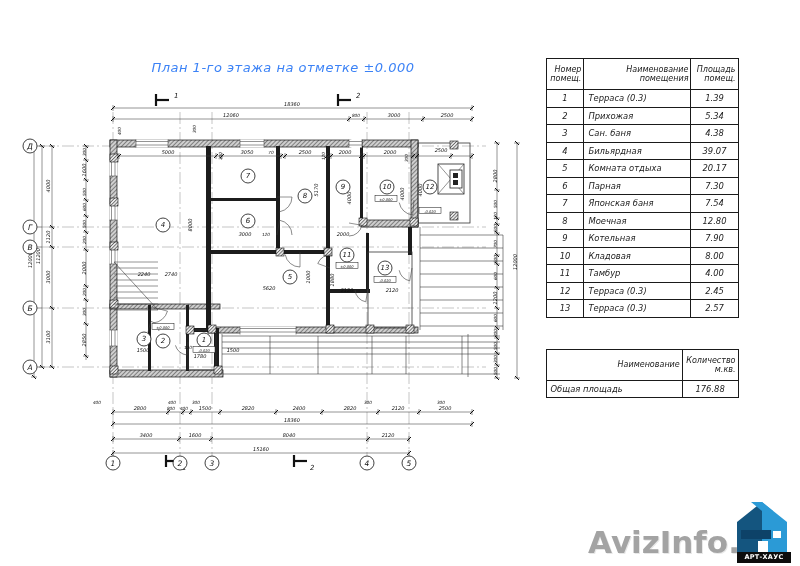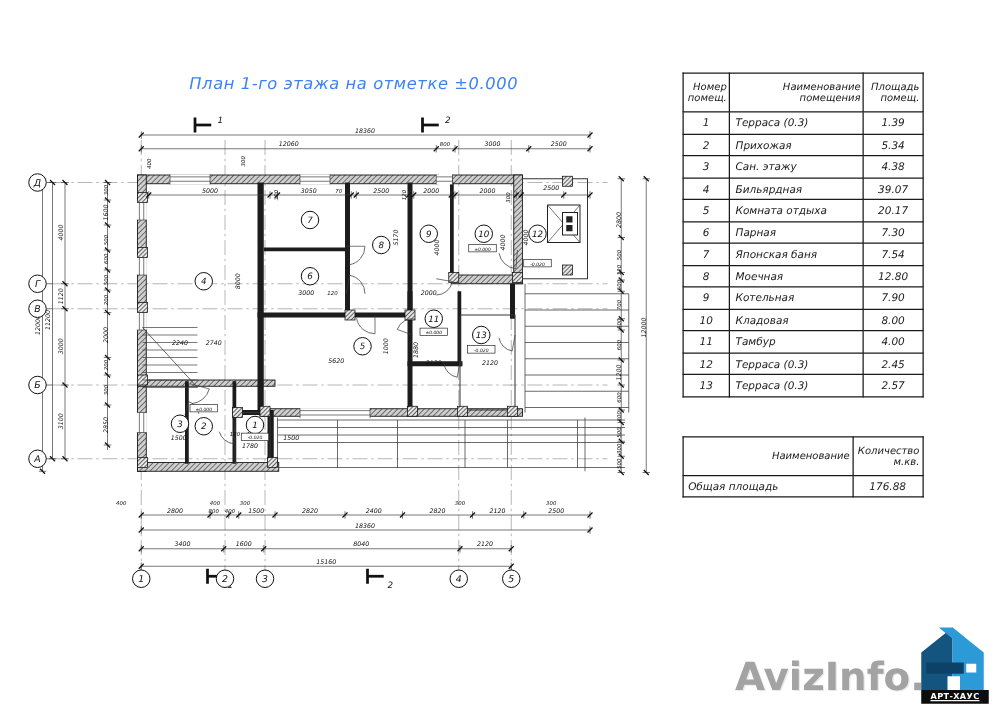--- a/index.html
+++ b/index.html
@@ -36,21 +36,21 @@
   #tech-table td:nth-child(1){width:136px;}
   #tech-table td:nth-child(2){width:47px;text-align:center;}
   #tech-table{margin-top:0;}
   .tech-block{margin-top:31px;}
   
   .watermark{position:absolute;left:588px;top:524px;font:bold 31px "DejaVu Sans",sans-serif;
         color:#a3a3a3;letter-spacing:0;text-shadow:1px 1px 0 #e8e8e8;}
   .logo{position:absolute;left:733px;top:500px;width:60px;height:66px;}
   .logo-strip{position:absolute;left:737px;top:552px;width:54px;height:11px;background:#0d0d0d;
         color:#fff;font:bold 6.5px "DejaVu Sans",sans-serif;text-align:center;line-height:11px;
-        letter-spacing:.3px;text-decoration:underline;}
+        letter-spacing:.3px;}
 </style>
 </head>
 <body>
 
 <div class="page">
 
   <div class="plan-title">План 1-го этажа на отметке ±0.000</div>
 
   <svg id="plan" width="545" height="500" viewBox="0 0 545 500">
     <defs>
@@ -574,21 +574,21 @@
             <td>Терраса (0.3)</td>
             <td>1.39</td>
           </tr>
           <tr>
             <td>2</td>
             <td>Прихожая</td>
             <td>5.34</td>
           </tr>
           <tr>
             <td>3</td>
-            <td>Сан. этажу</td>
+            <td>Сан. баня</td>
             <td>4.38</td>
           </tr>
           <tr>
             <td>4</td>
             <td>Бильярдная</td>
             <td>39.07</td>
           </tr>
           <tr>
             <td>5</td>
             <td>Комната отдыха</td>

